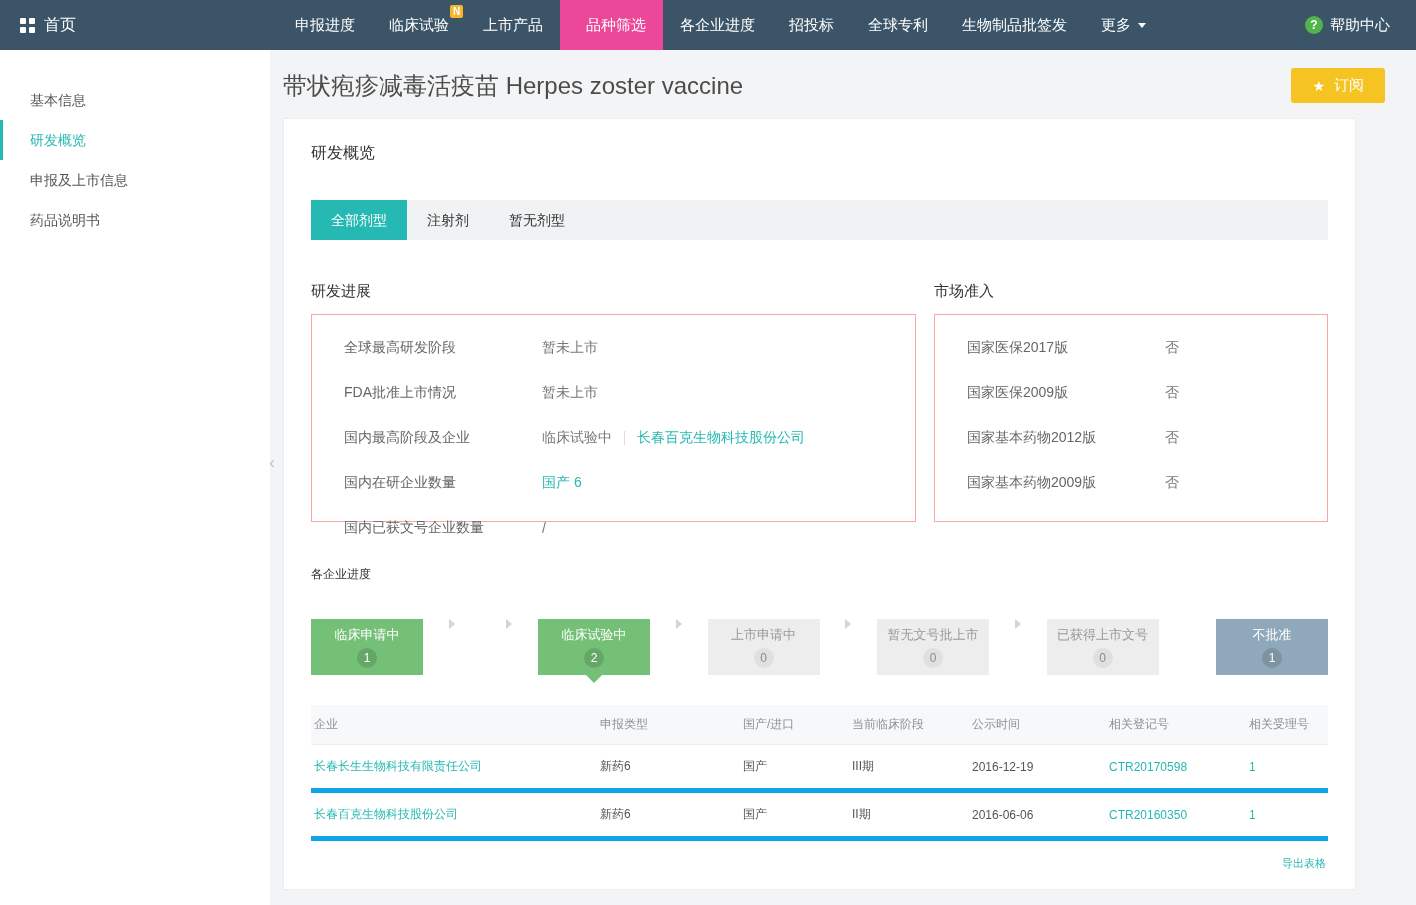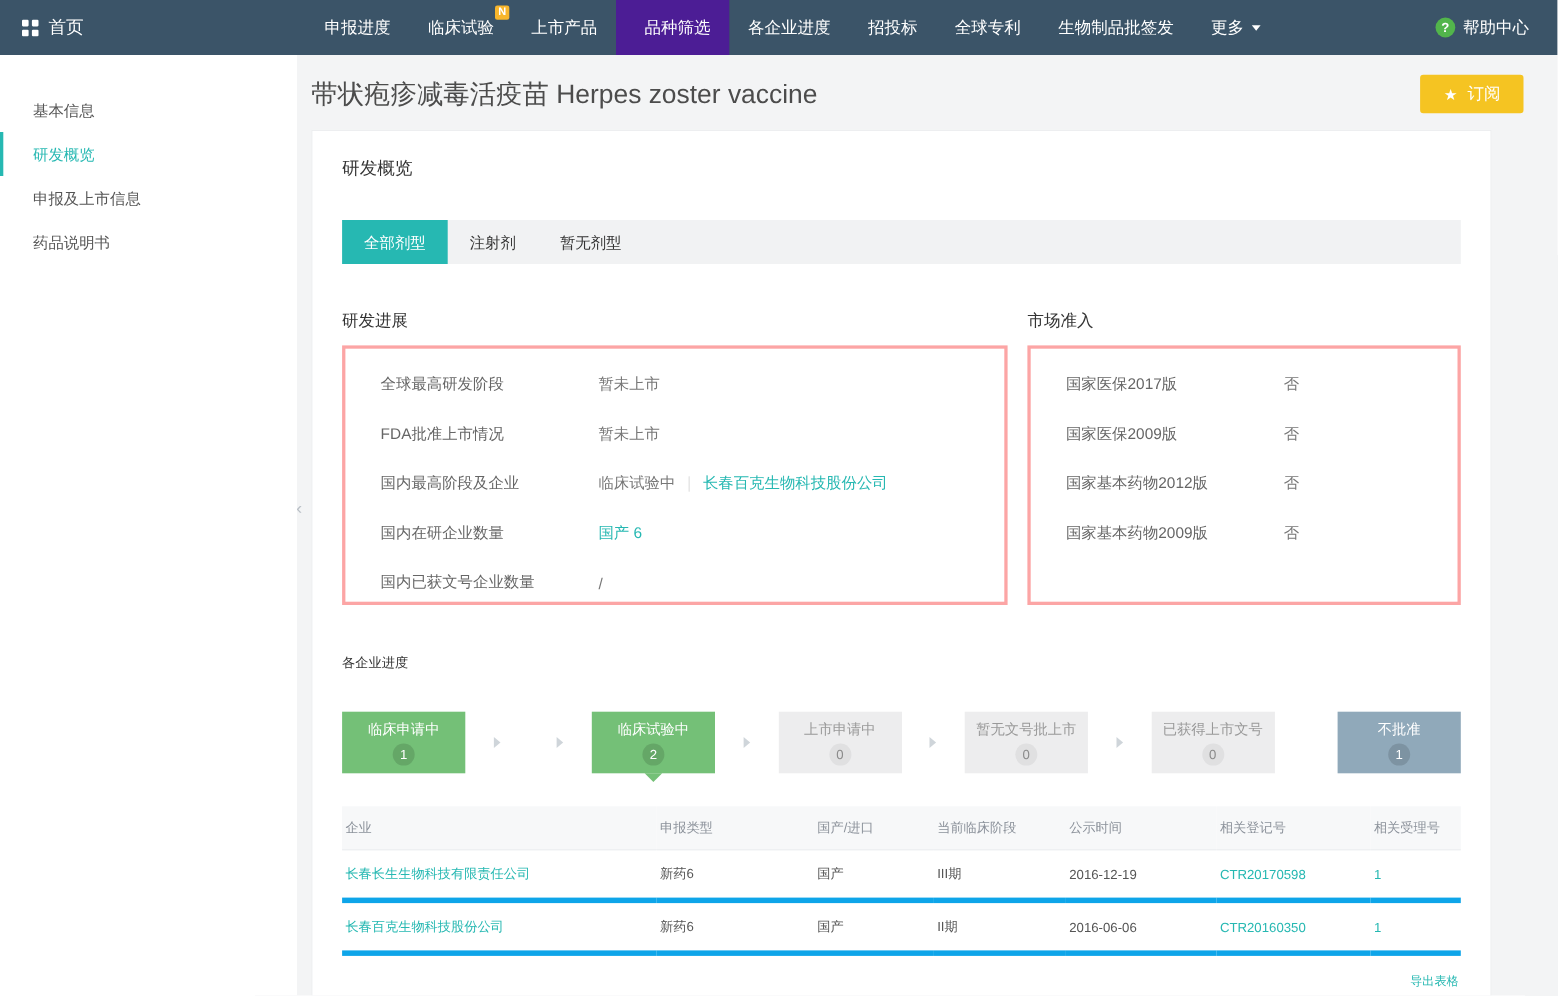--- a/index.html
+++ b/index.html
@@ -10,21 +10,21 @@
   }
   a { text-decoration:none; }
 
   
   .topnav { height:50px; background:#3b5468; display:flex; align-items:stretch; color:#fff; }
   .brand { display:flex; align-items:center; gap:9px; padding:0 20px; cursor:pointer; font-size:16px; }
   .grid-icon { width:15px; height:15px; display:grid; grid-template-columns:6px 6px; grid-template-rows:6px 6px; gap:3px; }
   .grid-icon i { background:#fff; border-radius:1px; }
   .nav-items { display:flex; margin-left:182px; align-items:stretch; }
   .nav-item { display:flex; align-items:center; padding:0 17px; font-size:15px; cursor:pointer; position:relative; white-space:nowrap; }
-  .nav-item.active { background:#4c1d95;padding-left:26px; }
+  .nav-item.active { background:#ec4899;padding-left:26px; }
   .nav-badge { position:absolute; top:5px; right:3px; background:#f8b62c; color:#fff; font-size:10px;
                width:13px; height:13px; line-height:13px; text-align:center; border-radius:2px; font-weight:bold; }
   .caret-down { width:0; height:0; border-left:4px solid transparent; border-right:4px solid transparent;
                 border-top:5px solid #fff; margin-left:7px; }
   .help { margin-left:auto; display:flex; align-items:center; gap:7px; padding:0 26px; cursor:pointer; font-size:15px; }
   .help-icon { width:18px; height:18px; border-radius:50%; background:#52b54b; color:#fff; font-size:12px;
                text-align:center; line-height:18px; font-weight:bold; }
 
   
   .page-body { display:flex; height:855px; }
@@ -47,30 +47,30 @@
   
   .tabs { display:flex; background:#f1f2f3; margin-bottom:42px; }
   .tab { height:40px; line-height:40px; padding:0 20px; font-size:14px; color:#333; cursor:pointer; }
   .tab.active { background:#26b8b2; color:#fff; }
 
   
   .two-col { display:flex; gap:18px; margin-bottom:44px; }
   .col-left { flex:0 0 605px; }
   .col-right { flex:1; }
   .section-title { font-size:15px; font-weight:400; color:#333; margin-bottom:13px; }
-  .info-box { border:3px solid #fca5a5; height:236px; padding:10px 32px; }
+  .info-box { border:1px solid #fca5a5; height:208px; padding:10px 32px; }
   .info-row { display:flex; align-items:center; height:45px; color:#666; }
   .info-label { width:198px; flex:0 0 198px; color:#666; }
   .info-value { color:#777; }
   .v-divider { border-left:1px solid #ddd; height:14px; margin:0 12px; display:inline-block; }
   .teal-link { color:#26b8b2; cursor:pointer; }
 
   
   .stages-title { font-size:12px; font-weight:400; color:#333; margin-bottom:36px; }
-  .stages { display:flex; align-items:center; margin-bottom:10px; }
+  .stages { display:flex; align-items:flex-start; margin-bottom:10px; }
   .stage { width:112px; height:56px; display:flex; flex-direction:column; align-items:center; justify-content:center;
            gap:4px; font-size:13px; cursor:pointer; position:relative; flex:0 0 112px; }
   .stage-label { white-space:nowrap; }
   .stage.green { background:#74c077; color:#fff; }
   .stage.gray { background:#ededee; color:#999; }
   .stage.bluegray { background:#90a9ba; color:#fff; }
   .stage-count { width:20px; height:20px; border-radius:50%; line-height:20px; text-align:center; font-size:12px; }
   .stage.green .stage-count, .stage.bluegray .stage-count { background:rgba(0,0,0,.13); color:#fff; }
   .stage.gray .stage-count { background:#e0e0e1; color:#8b8b8b; }
   .stage.selected::after { content:""; position:absolute; bottom:-8px; left:50%; margin-left:-8px;

